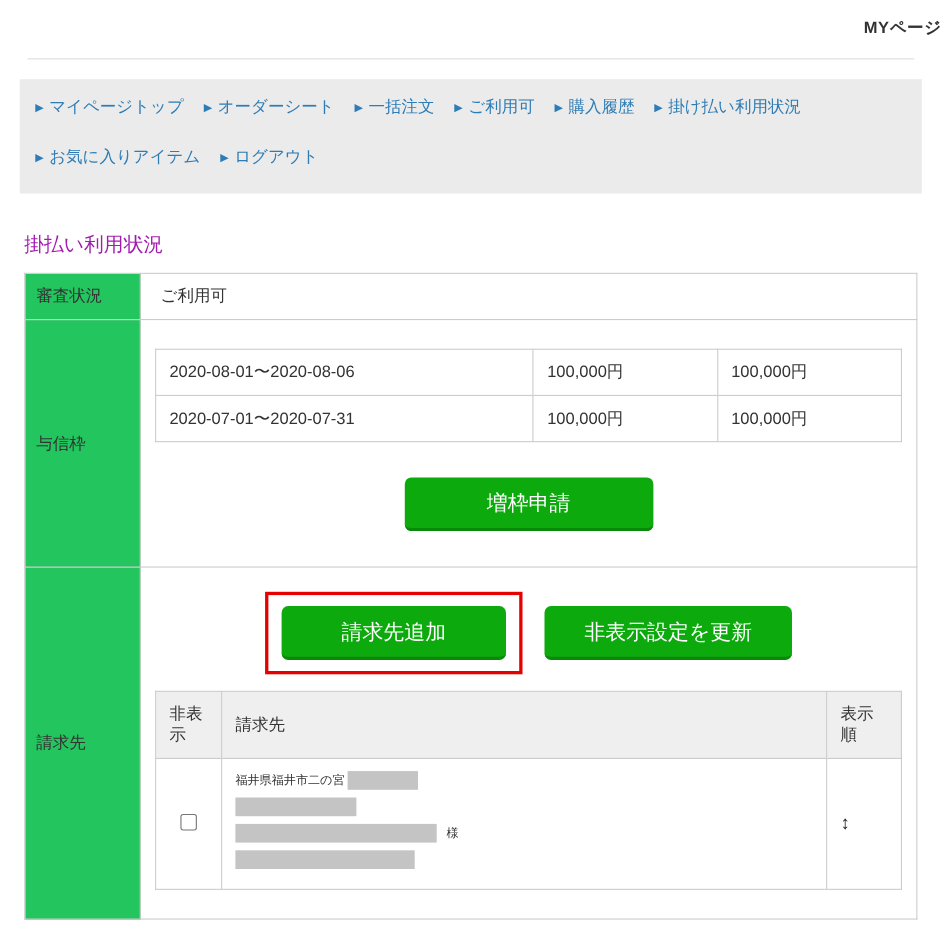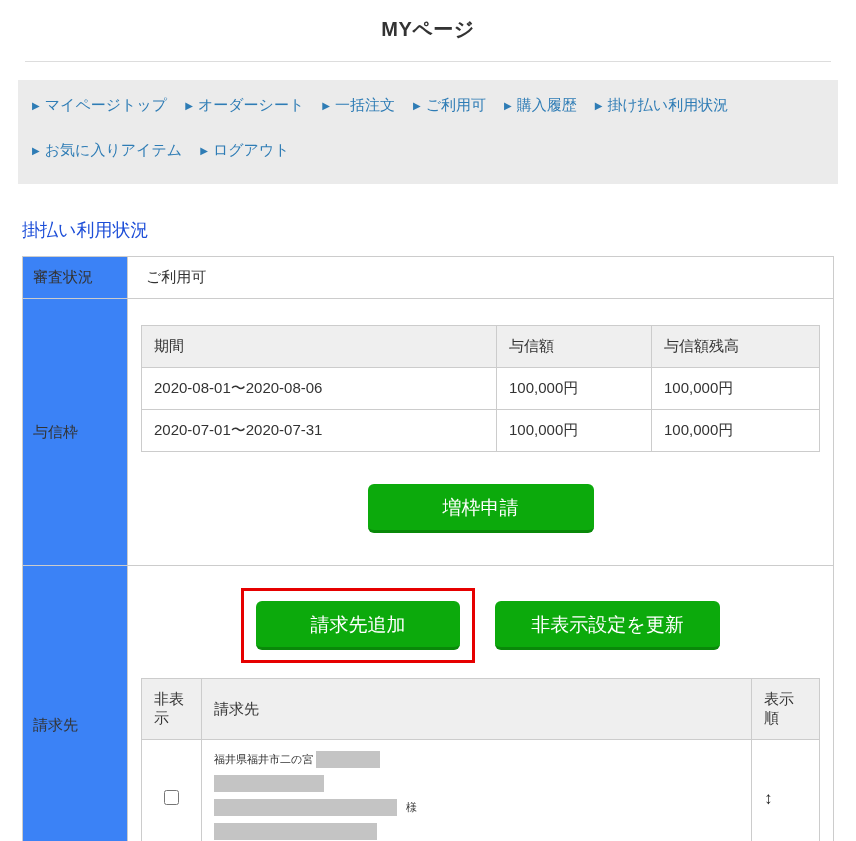--- a/index.html
+++ b/index.html
@@ -6,22 +6,22 @@
   html, body { width: 856px; background: #fff; }
   body {
     font-family: "Liberation Sans", "DejaVu Sans", sans-serif;
     color: #333;
     height: 841px;
     position: relative;
   }
 
   
   .page-title {
-    text-align: center;
-    font-size: 20px;
+    text-align: right;
+    font-size: 15px;
     font-weight: bold;
     padding-top: 16px;
     letter-spacing: .5px;
   }
   .title-rule {
     border: none;
     border-top: 1px solid #ddd;
     margin: 18px 25px 0 25px;
   }
 
@@ -49,37 +49,37 @@
     position: relative;
     top: -1px;
     display: inline-block;
   }
 
   
   .section-heading {
     margin: 34px 22px 14px 22px;
     font-size: 18px;
     font-weight: normal;
-    color: #1d4ed8;
+    color: #a21caf;
   }
 
   
   table { border-collapse: collapse; }
   .outer-table {
     margin: 0 22px;
     width: 812px;
     font-size: 15px;
   }
   .outer-table > tbody > tr > th,
   .outer-table > tbody > tr > td {
     border: 1px solid #ccc;
   }
   .outer-table > tbody > tr > th {
     width: 105px;
-    background: #3b82f6;
+    background: #22c55e;
     font-weight: normal;
     text-align: left;
     vertical-align: middle;
     padding: 10px 10px;
   }
   .status-value-cell { padding: 11px 18px; }
   .credit-cell  { padding: 26px 13px 16px 13px; }
   .billing-cell { padding: 22px 13px 26px 13px; }
 
   
@@ -188,25 +188,20 @@
       <th>審査状況</th>
       <td class="status-value-cell">ご利用可</td>
     </tr>
 
     <tr>
       <th>与信枠</th>
       <td class="credit-cell">
         <table class="inner-table">
           <tbody>
             <tr>
-              <th>期間</th>
-              <th class="col-amount">与信額</th>
-              <th class="col-balance">与信額残高</th>
-            </tr>
-            <tr>
               <td>2020-08-01〜2020-08-06</td>
               <td>100,000円</td>
               <td>100,000円</td>
             </tr>
             <tr>
               <td>2020-07-01〜2020-07-31</td>
               <td>100,000円</td>
               <td>100,000円</td>
             </tr>
           </tbody>

